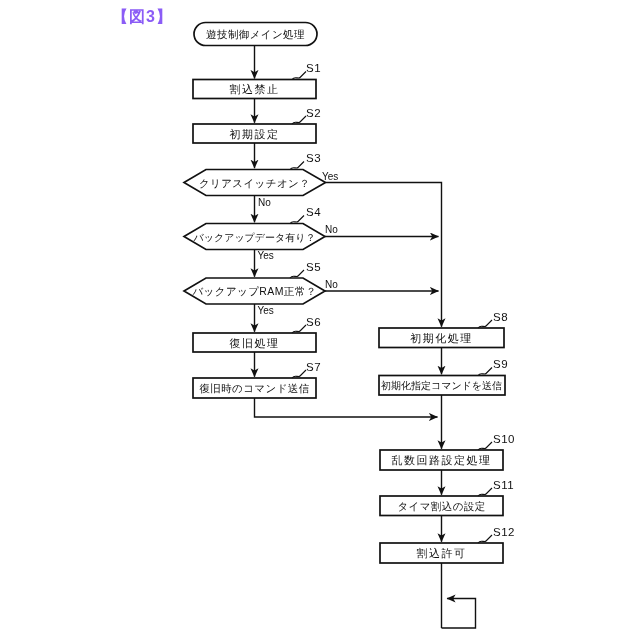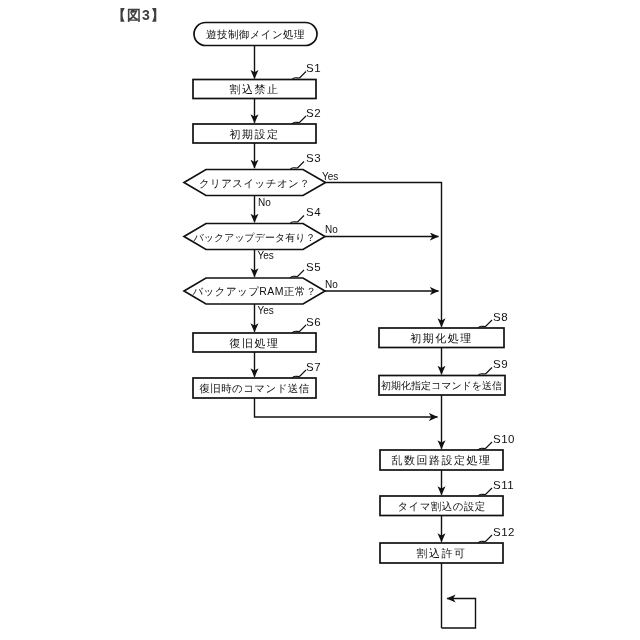--- a/index.html
+++ b/index.html
@@ -6,23 +6,23 @@
   .canvas {
     position: relative;
     width: 640px; height: 640px;
     background: #ffffff;
     font-family: "Liberation Sans", "DejaVu Sans", sans-serif;
     overflow: hidden;
   }
   .fig-label {
     position: absolute;
     left: 112px; top: 7px;
-    font-size: 14px;
+    font-size: 16px;
     font-weight: bold;
-    color: #404040;
+    color: #8b5cf6;
     letter-spacing: 1px;
   }
   svg { position: absolute; left: 0; top: 0; }
   .shape { fill: #ffffff; stroke: #111; stroke-width: 1.7; }
   .conn  { fill: none; stroke: #111; stroke-width: 1.4; }
   .leader{ fill: none; stroke: #111; stroke-width: 1.1; }
   .node-text {
     fill: #111;
     font-family: "Liberation Sans", "DejaVu Sans", sans-serif;
     font-size: 11px;

